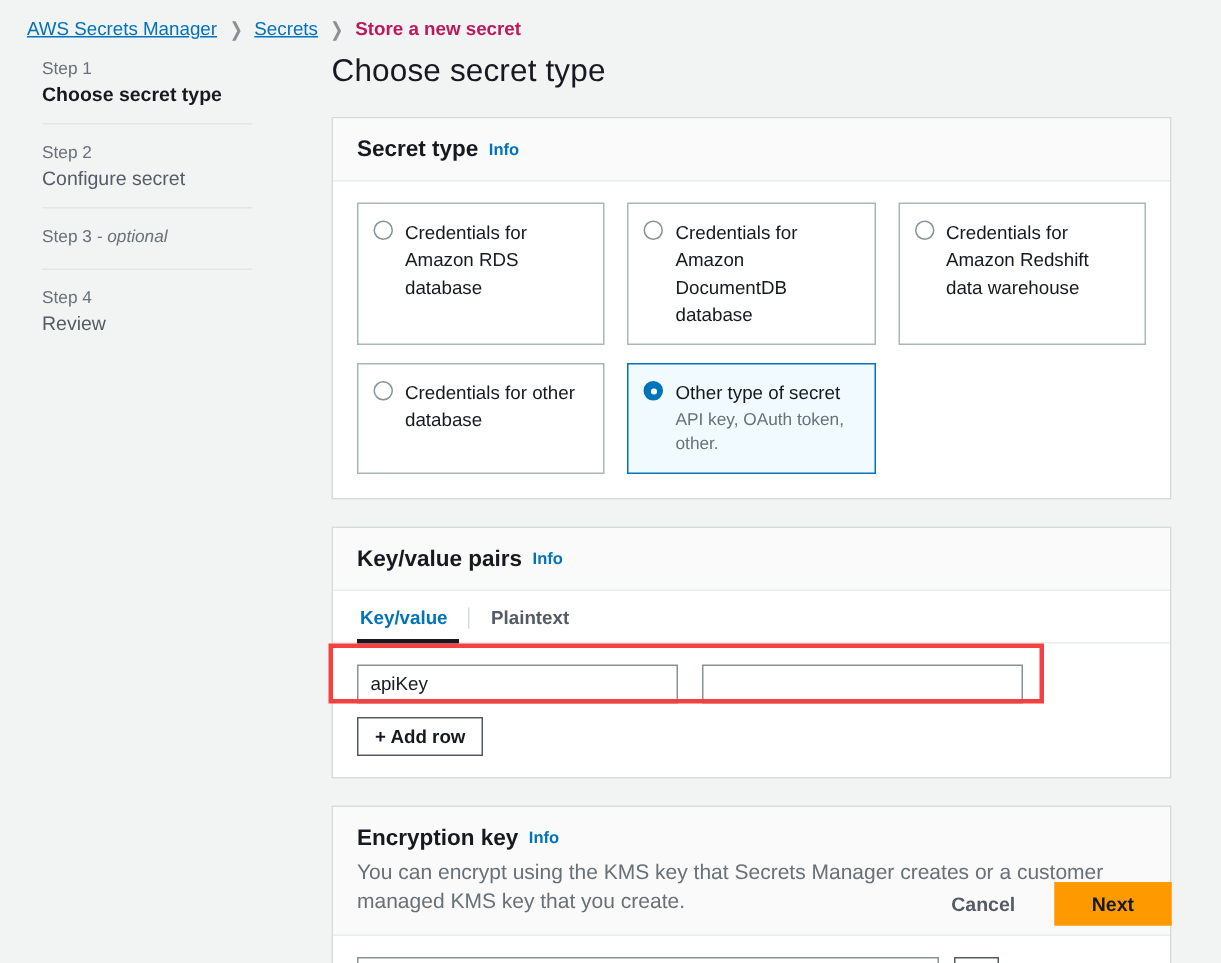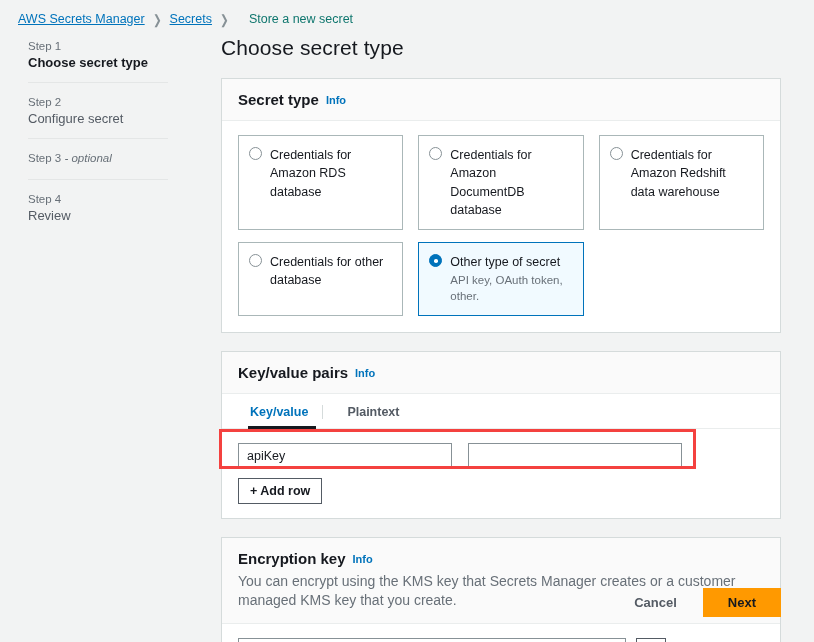--- a/index.html
+++ b/index.html
@@ -17,21 +17,21 @@
   
   .breadcrumb {
     position: absolute; left: 18px; top: 12px;
     display: flex; align-items: center; gap: 7px;
     font-size: 12.5px;
   }
   .crumb-link {
     color: #0073bb; text-decoration: underline; cursor: pointer;
     white-space: nowrap;
   }
-  .crumb-current { color: #0f766e; font-weight: normal; white-space: nowrap; margin-left: 12px; }
+  .crumb-current { color: #be185d; font-weight: bold; white-space: nowrap; }
   .crumb-sep {
     color: #879196; font-size: 13px; line-height: 1;
     transform: scaleX(0.8);
   }
 
   
   .sidebar {
     position: absolute; left: 28px; top: 40px; width: 140px;
   }
   .step { padding-bottom: 12px; }
@@ -104,21 +104,21 @@
   
   .tabs {
     display: flex; align-items: stretch;
     border-bottom: 1px solid #eaeded;
     padding: 0 16px;
     background: #fff;
   }
   .tab {
     padding: 11px 14px 9px 14px;
     font-size: 12.5px; font-weight: bold; color: #545b64;
-    cursor: pointer; position: relative; margin-left: 10px;
+    cursor: pointer; position: relative;
   }
   .tab:first-child { padding-left: 2px; }
   .tab.active { color: #0073bb; }
   .tab.active::after {
     content: ""; position: absolute; left: 0; right: 6px; bottom: -1px;
     height: 3px; background: #16191f;
   }
   .tab-div { width: 1px; background: #d5dbdb; margin: 11px 0 9px 0; }
 
   

